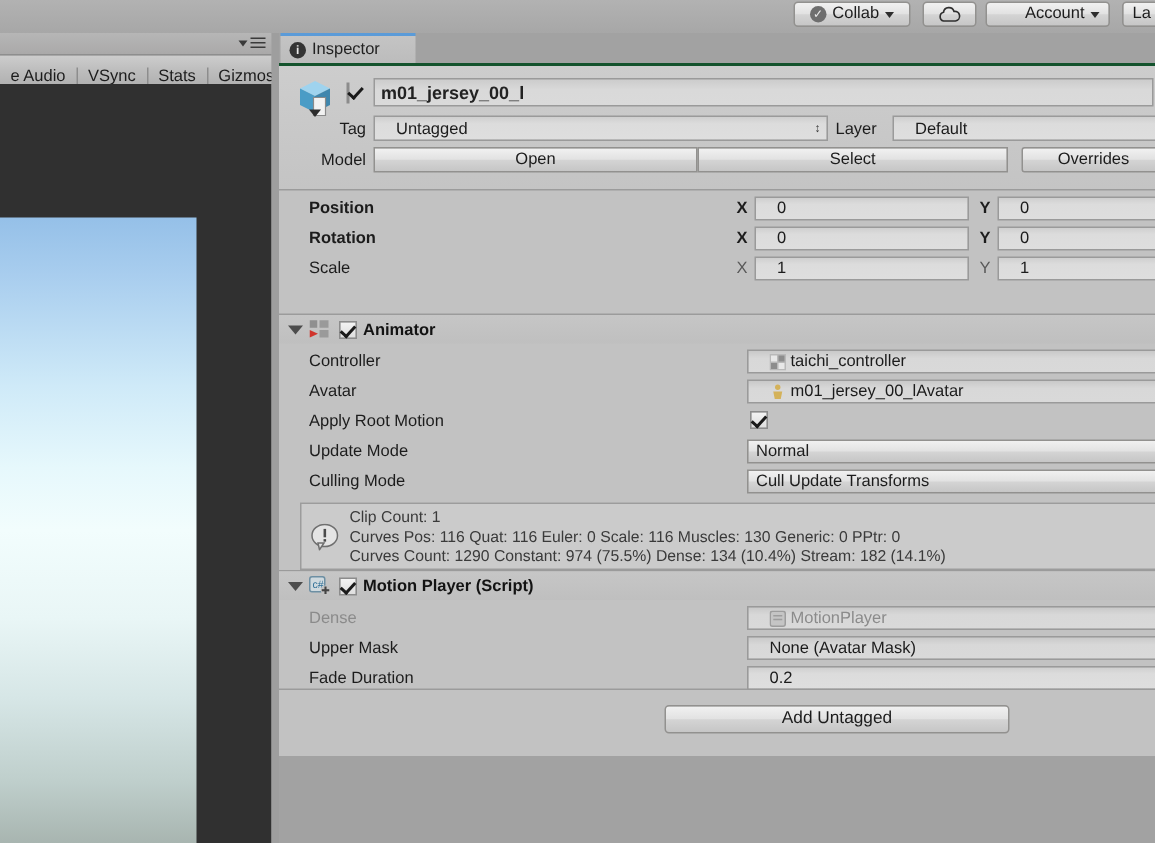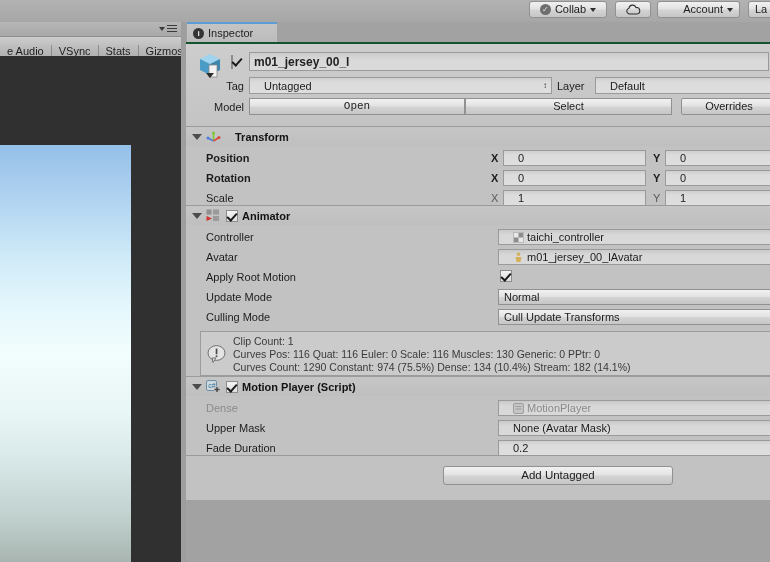--- a/index.html
+++ b/index.html
@@ -317,38 +317,26 @@
         <div class="field" style="position:absolute; left:63px; top:33px; width:303px; height:17px; justify-content:space-between; padding-right:4px;">
           <span>Untagged</span>
           <span style="font-size:8px; color:#3a3a3a; line-height:8px;">↕</span>
         </div>
         <div class="hdr-lbl" style="left:371px; top:36px;">Layer</div>
         <div class="field" style="position:absolute; left:409px; top:33px; width:180px; height:17px;">
           <span>Default</span>
         </div>
 
         <div class="hdr-lbl" style="left:10px; top:57px; width:48px;">Model</div>
-        <div class="btn" style="position:absolute; left:63px; top:54px; width:216px; height:17px; border-radius:0;font-family:Liberation Mono, monospace;">Open</div>
+        <div class="btn" style="position:absolute; left:63px; top:54px; width:216px; height:17px; border-radius:0;">Open</div>
         <div class="btn" style="position:absolute; left:279px; top:54px; width:207px; height:17px; border-radius:0;">Select</div>
         <div class="btn" style="position:absolute; left:495px; top:54px; width:96px; height:17px; border-radius:2px;">Overrides</div>
       </div>
 
       <div class="comp" style="height:78px;">
-        <div class="comp-hdr">
-          <span class="foldout"></span>
-          <svg width="15" height="15" viewBox="0 0 15 15">
-            <line x1="7.5" y1="12" x2="7.5" y2="4" stroke="#7ec832" stroke-width="1.6"></line>
-            <line x1="7.5" y1="12" x2="2" y2="9" stroke="#4f7fd8" stroke-width="1.6"></line>
-            <line x1="7.5" y1="12" x2="13" y2="8.5" stroke="#d84a3a" stroke-width="1.6"></line>
-            <circle cx="7.5" cy="4" r="1.5" fill="#7ec832"></circle>
-            <circle cx="2" cy="9" r="1.5" fill="#4f7fd8"></circle>
-            <circle cx="13" cy="8.5" r="1.5" fill="#d84a3a"></circle>
-          </svg>
-          <span class="comp-title" style="margin-left:10px;">Transform</span>
-        </div>
 
         <div class="row" style="margin-top:4px;">
           <span class="row-lbl b">Position</span>
           <span class="axis-lbl b" style="left:305px;">X</span>
           <div class="field num-field" style="left:317px; width:143px;">0</div>
           <span class="axis-lbl b" style="left:467px;">Y</span>
           <div class="field num-field" style="left:479px; width:110px;">0</div>
         </div>
 
         <div class="row" style="margin-top:2px;">

